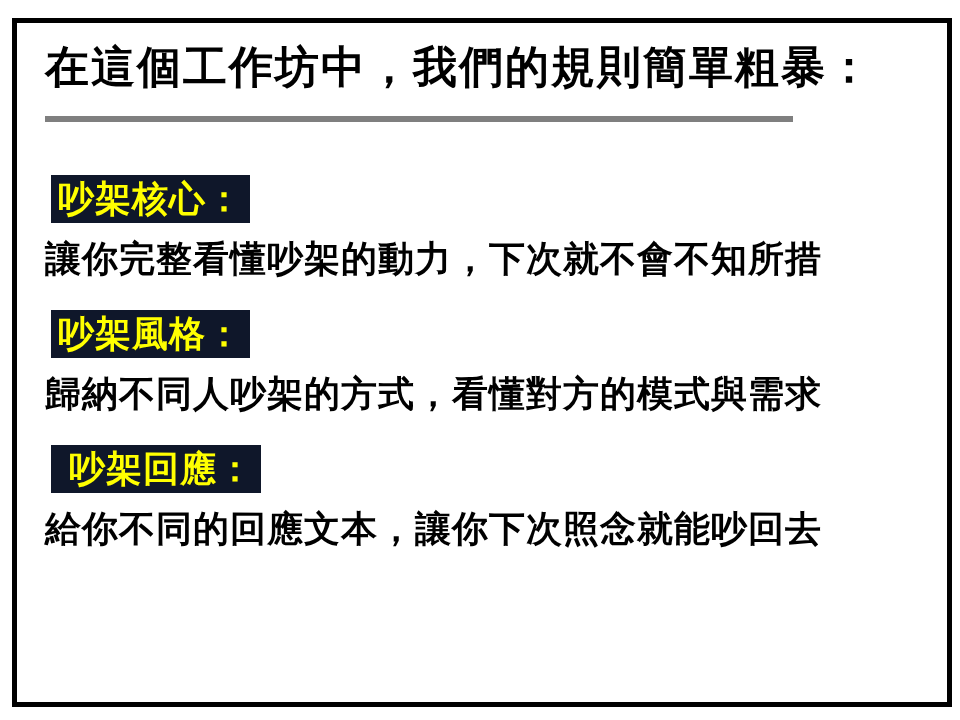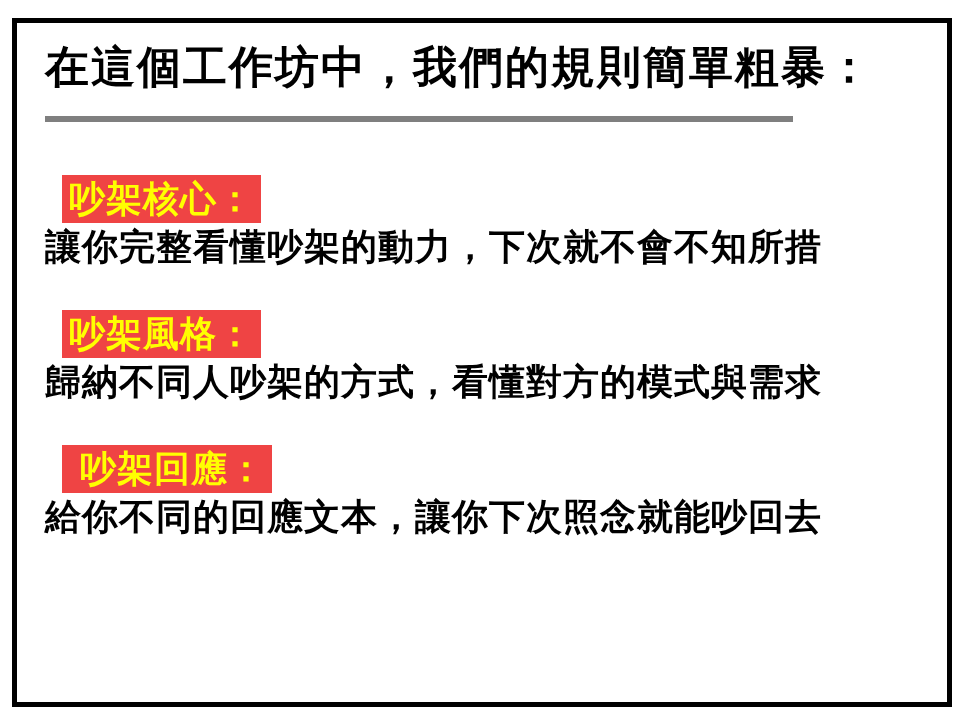--- a/index.html
+++ b/index.html
@@ -46,32 +46,32 @@
   .section {
     position: absolute;
     left: 45px;
     white-space: nowrap;
   }
   .section.s1 { top: 175px; }
   .section.s2 { top: 310px; }
   .section.s3 { top: 445px; }
   .badge {
     display: inline-block;
-    margin-left: 17px;
-    background: #ef4444;
+    margin-left: 6px;
+    background: #0f172a;
     color: #ffff00;
     font-size: 36px;
     font-weight: bold;
     line-height: 48px;
     letter-spacing: 1px;
     padding: 0 7px;
     white-space: pre;
   }
   .body-line {
-    margin-top: 0;
+    margin-top: 12px;
     font-size: 36px;
     font-weight: bold;
     letter-spacing: 1px;
     line-height: 48px;
     color: #000000;
   }
 </style>
 </head>
 <body>
 

